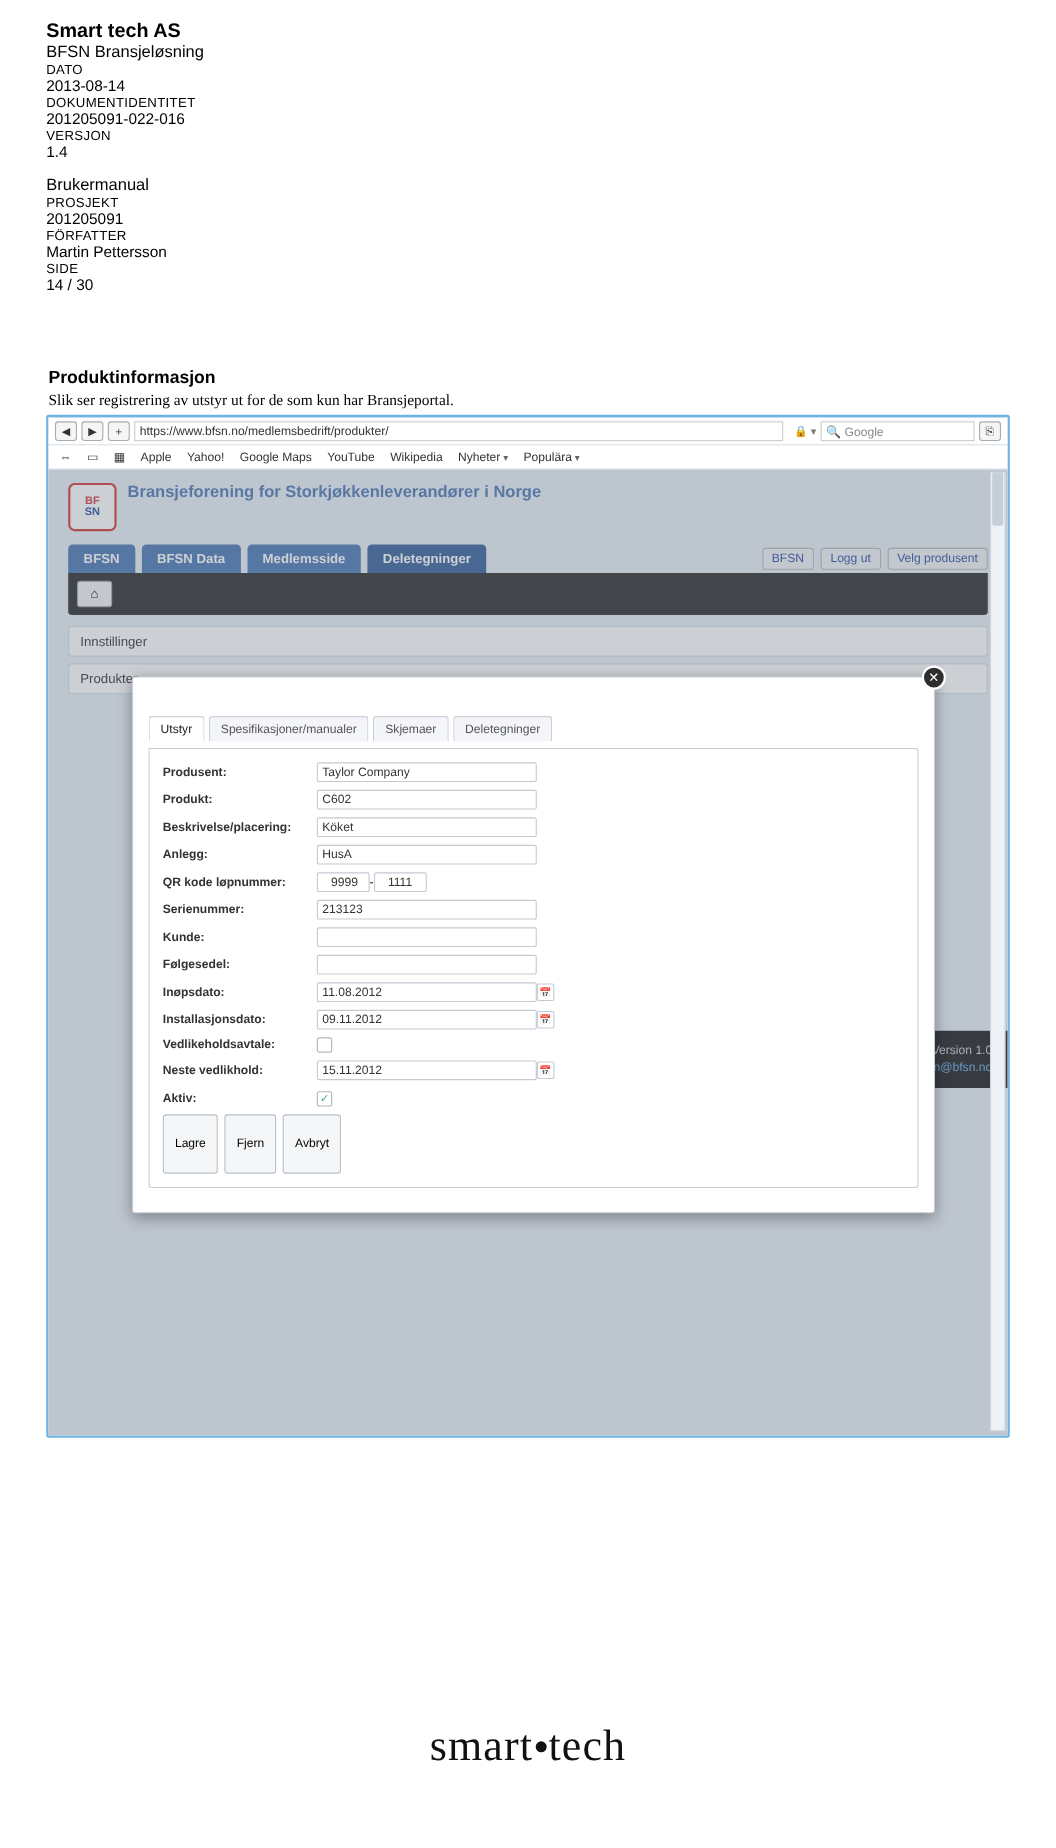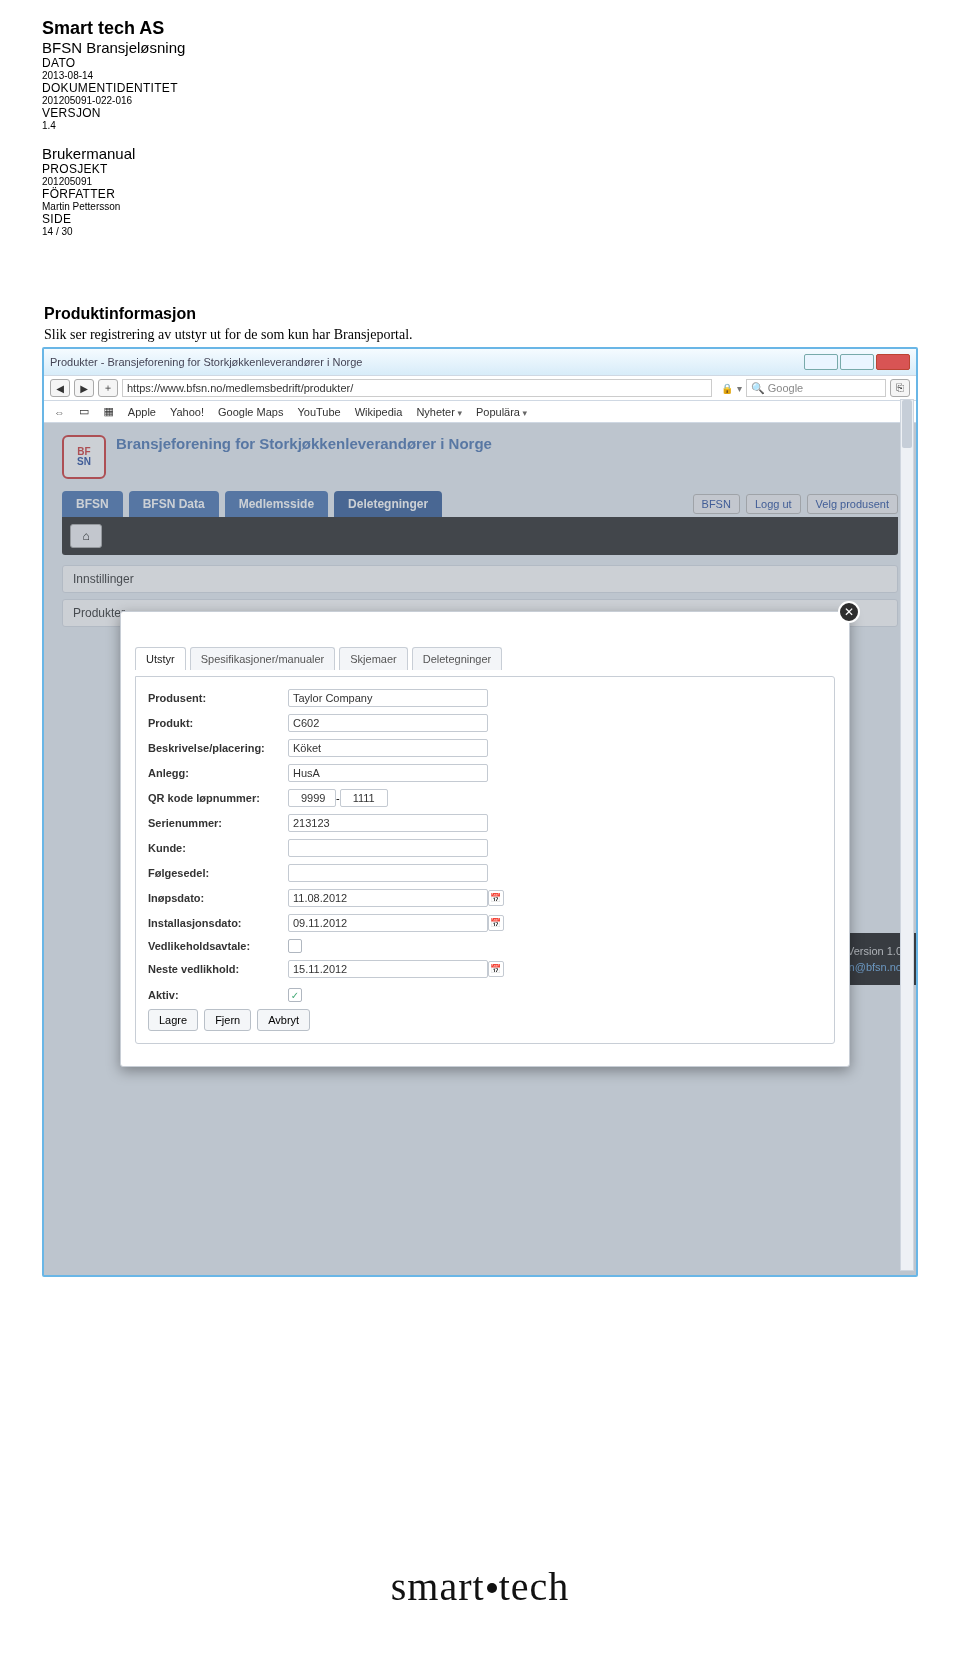--- a/index.html
+++ b/index.html
@@ -7,21 +7,21 @@
 
   
   .page-head { padding: 18px 42px 8px 42px; }
   .head-row { display: flex; flex-direction: column; }
   .head-col { flex: 0 0 auto; }
   .col-left   { width: 330px; }
   .col-date   { width: 150px; }
   .col-doc    { width: 260px; }
   .col-ver    { width: 120px; text-align: left; }
   .head-label { font-size: 12px; letter-spacing: .3px; }
-  .head-val   { font-size: 10px; }
+  .head-val   { font-size: 14px; }
   .company    { font-weight: bold; font-size: 18px; }
   .subcompany { font-size: 15px; }
   .row2 { margin-top: 14px; }
 
   
   .section { padding: 60px 44px 0 44px; }
   .sec-title { font-weight: bold; font-size: 16px; }
   .sec-body  { font-family: Georgia, serif; font-size: 14px; margin-top: 4px; }
 
   
@@ -73,21 +73,21 @@
   .mtab { border:1px solid #c8ced6; border-bottom:none; background:#f3f5f8; padding:5px 10px; font-size:11px; color:#555; border-radius:3px 3px 0 0; }
   .mtab.active { background:#fff; color:#222; }
   .mbody { border:1px solid #c8ced6; border-radius:0 3px 3px 3px; padding:12px; }
   .frow { display:flex; align-items:center; margin-bottom:7px; font-size:11px; }
   .frow label { width:140px; color:#333; font-weight:bold; }
   .finput { flex:0 0 200px; height:18px; border:1px solid #c4cad2; border-radius:2px; padding:0 4px; font-size:11px; display:flex; align-items:center; color:#333; background:#fff; }
   .fshort { flex:0 0 48px;padding-left:12px; }
   .dateicon { width:16px; height:16px; border:1px solid #c4cad2; border-radius:2px; display:flex; align-items:center; justify-content:center; font-size:9px; color:#5a7; }
   .chk { width:14px; height:14px; border:1px solid #b0b7c0; border-radius:2px; display:inline-flex; align-items:center; justify-content:center; font-size:10px; color:#4a7; }
   .btnrow { display:flex; gap:6px; margin-top:6px; }
-  .mbtn { border:1px solid #b9c0c8; background:#f4f6f8; padding:4px 10px; border-radius:3px; font-size:11px; }
+  .mbtn { border:1px solid #b9c0c8; background:#f4f6f8; padding:20px 10px; border-radius:3px; font-size:11px; }
 
   .scrollbar { position:absolute; right:2px; top:50px; width:14px; bottom:4px; background:#eef1f5; border:1px solid #cfd6df; }
   .thumb { position:absolute; left:1px; right:1px; top:0; height:48px; background:#c6ced8; border-radius:2px; }
 
   
   .footerlogo { position:absolute; left:0; right:0; bottom:70px; text-align:center; font-size:40px; letter-spacing:1px; font-family: Georgia, 'Times New Roman', serif; color:#111; }
   .footerlogo .dot { display:inline-block; width:10px; height:10px; background:#111; border-radius:50%; vertical-align:middle; margin:0 2px 6px 2px; }
   .footerlogo .thin { font-weight:300; }
 </style>
 </head>
@@ -130,28 +130,20 @@
     </div>
   </div>
 </div>
 
 <div class="section">
   <div class="sec-title">Produktinformasjon</div>
   <div class="sec-body">Slik ser registrering av utstyr ut for de som kun har Bransjeportal.</div>
 </div>
 
 <div class="shot-frame">
-  <div class="titlebar">
-    <span class="wtitle">Produkter - Bransjeforening for Storkjøkkenleverandører i Norge</span>
-    <div class="winbtns">
-      <div class="winbtn"></div>
-      <div class="winbtn"></div>
-      <div class="winbtn close"></div>
-    </div>
-  </div>
 
   <div class="addrbar">
     <div class="navbtn">◀</div>
     <div class="navbtn">▶</div>
     <div class="navbtn">＋</div>
     <div class="url">
       <span>https://www.bfsn.no/medlemsbedrift/produkter/</span>
     </div>
     <span class="lock">🔒 ▾</span>
     <div class="search">

